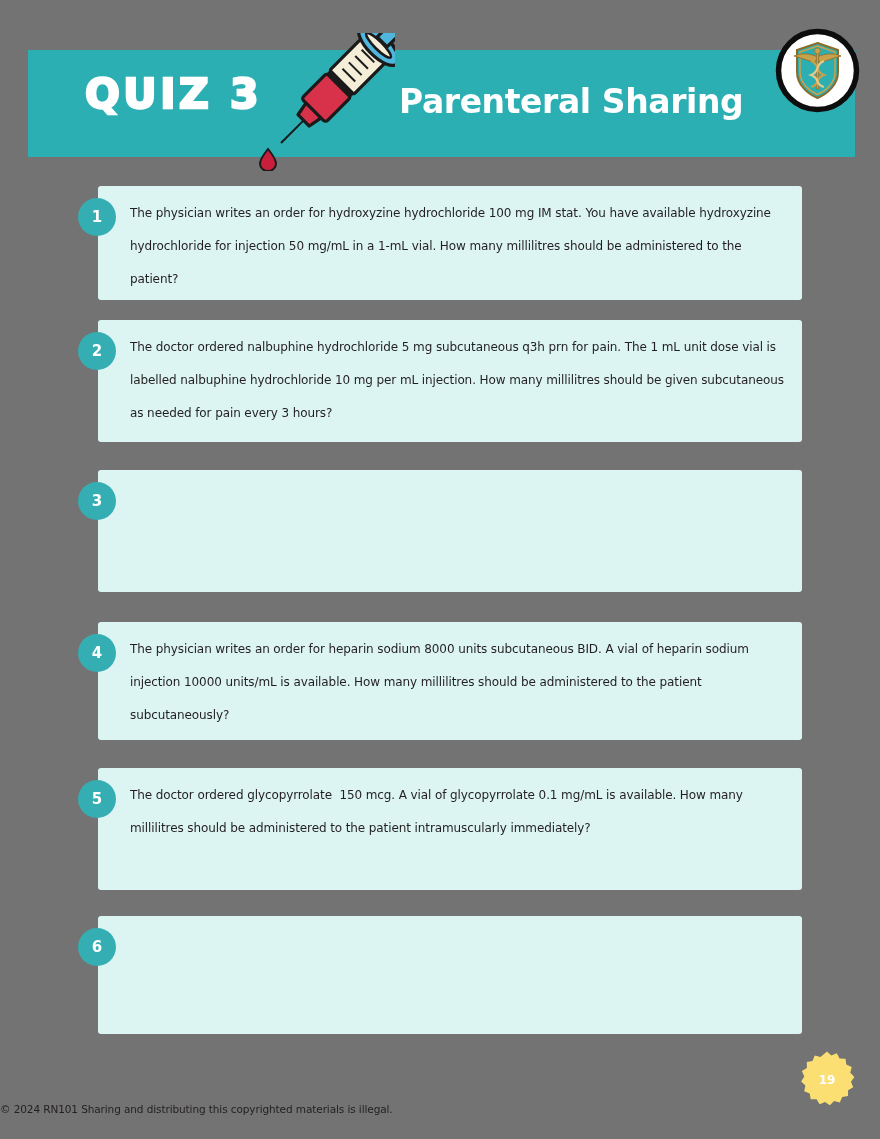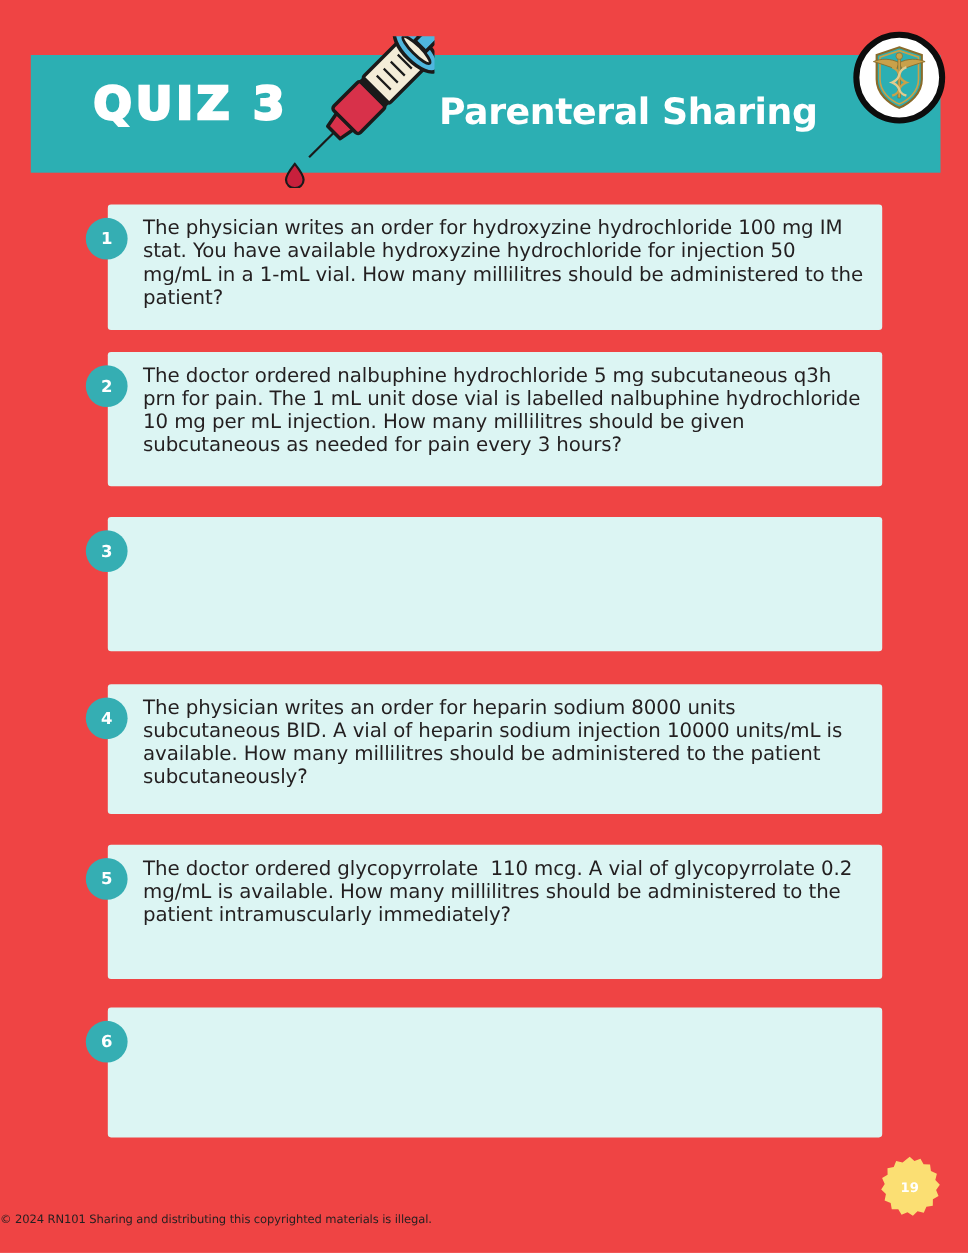--- a/index.html
+++ b/index.html
@@ -13,21 +13,21 @@
     position: relative;
     overflow: hidden;
     font-family: "Liberation Sans", sans-serif;
     color: #231f20;
   }
 
   
   .page {
     position: absolute;
     inset: 0;
-    background: #ef4444;
+    background: #737373;
   }
 
   
   .header-band {
     position: absolute;
     left: 28px;
     top: 50px;
     width: 827px;
     height: 107px;
     background: #2CAFB3;
@@ -100,23 +100,23 @@
     align-items: center;
     justify-content: center;
     line-height: 1;
   }
   .q-text {
     position: absolute;
     left: 32px;
     top: 11px;
     width: 655px;
     font-family: "DejaVu Sans", sans-serif;
-    font-size: 18px;
+    font-size: 12px;
     font-weight: 400;
-    line-height: 21px;
+    line-height: 33px;
     color: #231f20;
     letter-spacing: -0.1px;
     white-space: pre-wrap;
   }
 
   
   .footer-note {
     position: absolute;
     left: 0;
     right: 0;
@@ -224,21 +224,21 @@
     <div class="q-num">3</div>
   </div>
 
   <div class="q-card" style="top:622px; height:118px;">
     <div class="q-num">4</div>
     <div class="q-text">The physician writes an order for heparin sodium 8000 units subcutaneous BID. A vial of heparin sodium injection 10000 units/mL is available. How many millilitres should be administered to the patient subcutaneously?</div>
   </div>
 
   <div class="q-card" style="top:768px; height:122px;">
     <div class="q-num">5</div>
-    <div class="q-text">The doctor ordered glycopyrrolate  110 mcg. A vial of glycopyrrolate 0.2 mg/mL is available. How many millilitres should be administered to the patient intramuscularly immediately?</div>
+    <div class="q-text">The doctor ordered glycopyrrolate  150 mcg. A vial of glycopyrrolate 0.1 mg/mL is available. How many millilitres should be administered to the patient intramuscularly immediately?</div>
   </div>
 
   <div class="q-card" style="top:916px; height:118px;">
     <div class="q-num">6</div>
   </div>
 
   <div class="page-badge">
     <svg width="60" height="60" viewBox="0 0 60 60" xmlns="http://www.w3.org/2000/svg">
       <path fill="#FBDF73" d="M30 1.5 l4.3 3.9 5.5-2.1 2.8 5.2 5.9 0.2 0.8 5.8 5.4 2.5 -1.4 5.7 4.1 4.3 -3.4 4.8 2.2 5.5 -5.1 2.9 -0.1 5.9 -5.8 0.9 -2.4 5.4 -5.7-1.3 -4.2 4.2 -4.9-3.3 -5.4 2.3 -3-5.0 -5.9 0 -1-5.7 -5.5-2.3 1.2-5.8 -4.3-4.1 3.2-5.0 -2.4-5.4 5.0-3.1 -0.1-5.9 5.7-1.1 2.2-5.5 5.8 1.5 z"></path>
     </svg>

